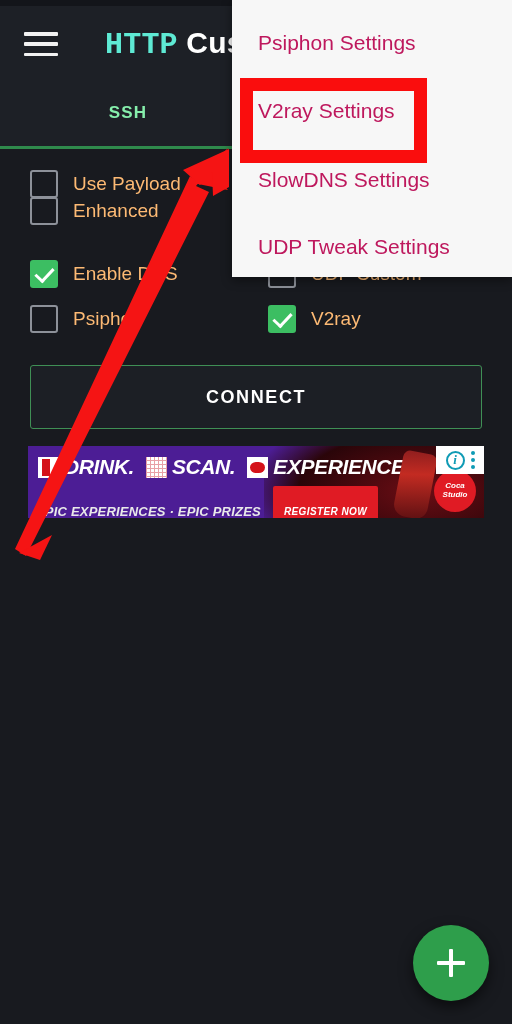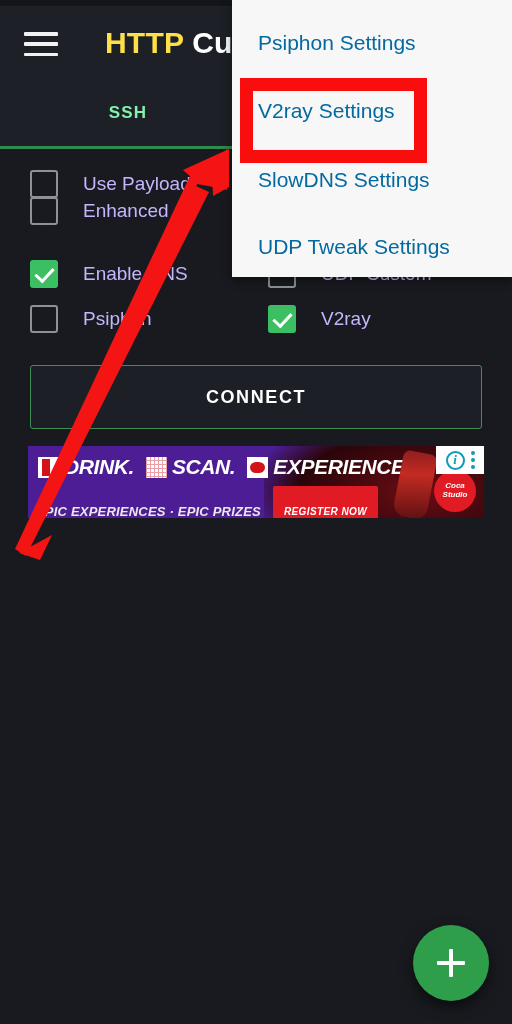--- a/index.html
+++ b/index.html
@@ -38,21 +38,21 @@
   .hamburger span {
     display: block; width: 100%; height: 3.5px;
     background: #f2f2f2; border-radius: 1px;
   }
   .apptitle {
     position: absolute; left: 105px; top: 20px;
     font-size: 30px; font-weight: bold;
     letter-spacing: 0.2px;
     white-space: nowrap;
   }
-  .apptitle .t-green { color: #fde047; }
+  .apptitle .t-green { color: #5eead4; font-family: Liberation Mono, monospace; }
   .apptitle .t-white { color: #ffffff; }
 
   
   .tabbar {
     position: absolute; left: 0; top: 78px;
     width: 512px; height: 70px;
     background: #1d2026;
   }
   .tab {
     position: absolute; top: 0; height: 70px;
@@ -107,22 +107,22 @@
   .cb.on::after {
     content: "";
     position: absolute;
     left: 9px; top: 4px;
     width: 8px; height: 15px;
     border: solid #ffffff;
     border-width: 0 3.2px 3.2px 0;
     transform: rotate(43deg);
   }
   .opt-label {
-    margin-left: 25px;
-    color: #c4b5fd;
+    margin-left: 15px;
+    color: #fdba74;
     font-size: 19px;
     white-space: nowrap;
   }
 
   
   .connect-btn {
     position: absolute; left: 30px; top: 365px;
     width: 452px; height: 64px;
     border: 1.4px solid #3f8f55;
     border-radius: 3px;
@@ -253,21 +253,21 @@
   
   .menu {
     position: absolute; left: 232px; top: 0px;
     width: 280px; height: 277px;
     background: #f7f7f7;
     box-shadow: 0 3px 10px rgba(0,0,0,0.45);
     z-index: 40;
   }
   .menu-item {
     position: absolute; left: 26px;
-    color: #0369a1;
+    color: #be185d;
     font-size: 21px;
     white-space: nowrap;
     cursor: pointer;
   }
   .mi0 { top: 31px; }
   .mi1 { top: 99px; }
   .mi2 { top: 168px; }
   .mi3 { top: 235px; }
 
   

